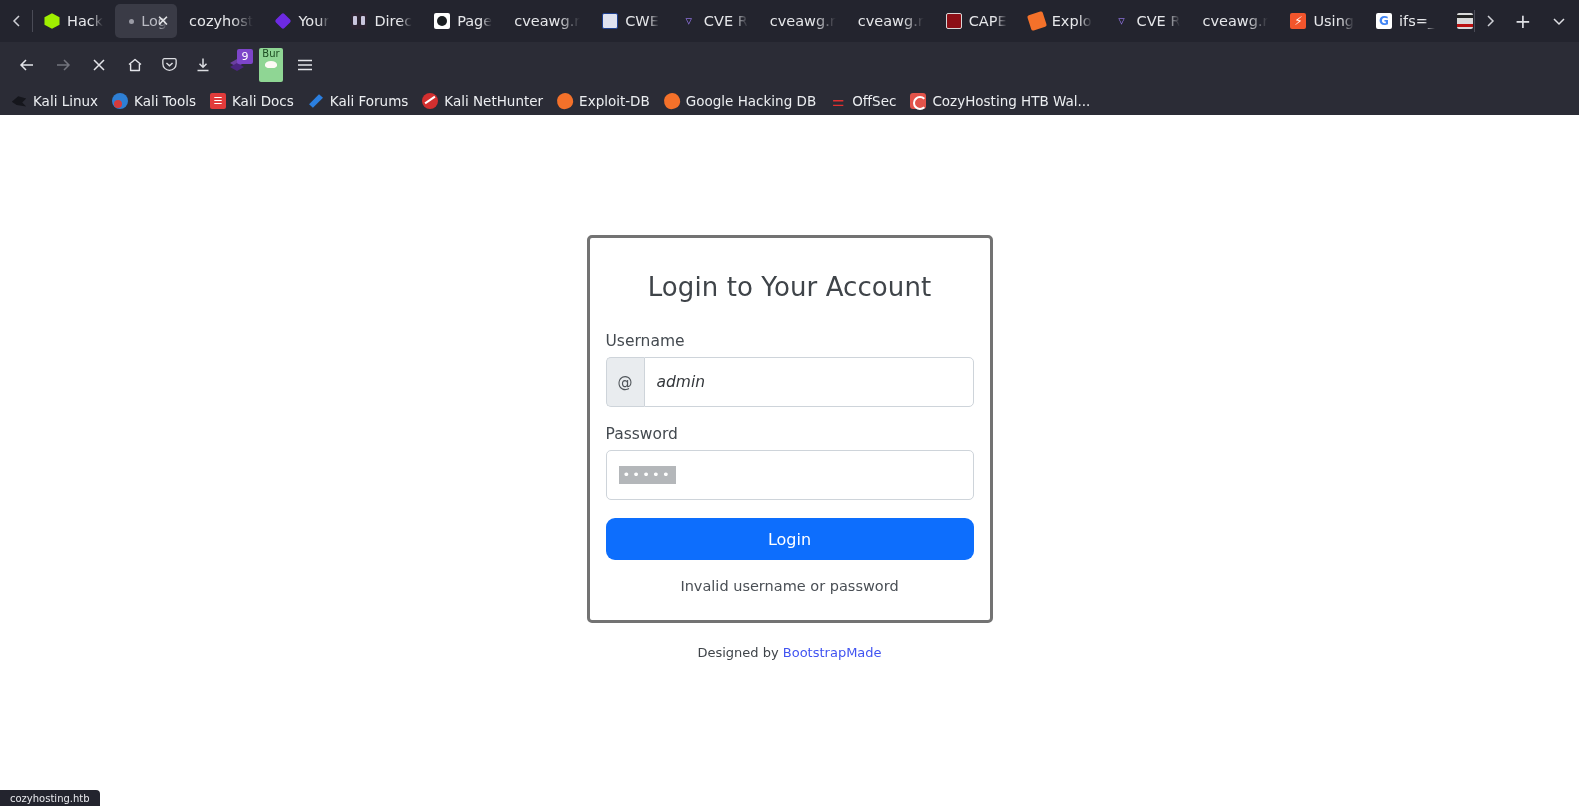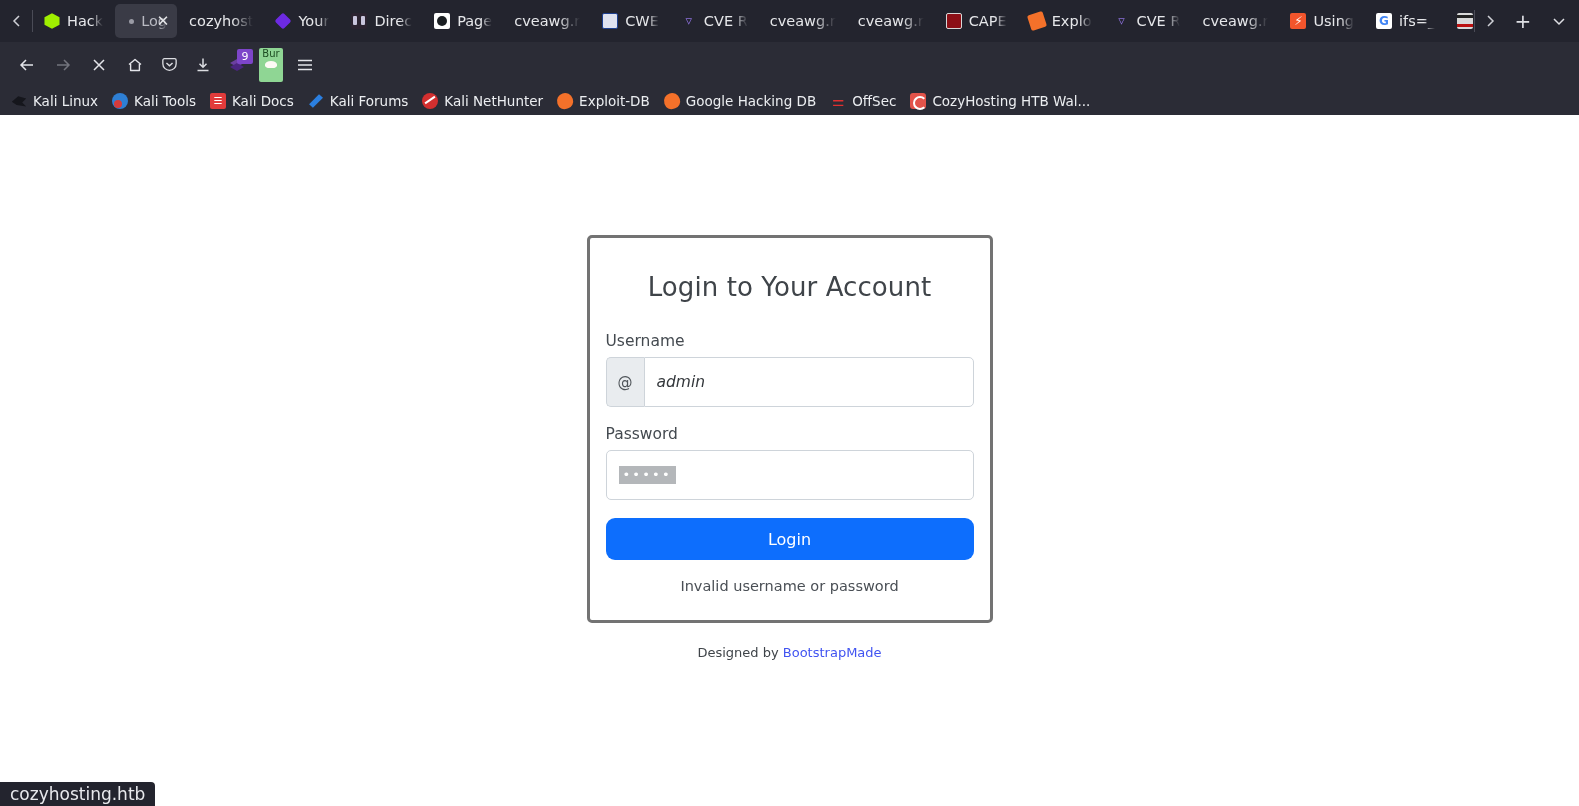--- a/index.html
+++ b/index.html
@@ -193,22 +193,22 @@
     border: none; border-radius: 9px; font-size: 16px;
     font-family: "DejaVu Sans", "Liberation Sans", sans-serif;
     display: flex; align-items: center; justify-content: center;
   }
   .error-msg { text-align: center; font-size: 14.5px; color: #4a4f55; margin-top: 18px; }
   .credits { text-align: center; font-size: 13px; color: #3f4449; margin-top: 22px; }
   .credits a { color: #4154f1; text-decoration: none; }
 
   
   .statusbar {
-    position: absolute; left: 0; bottom: 0; height: 24px; max-width: 292px;
-    background: #23242e; color: #e8e9ed; font-size: 17px;
+    position: absolute; left: 0; bottom: 0; height: 16px; max-width: 292px;
+    background: #23242e; color: #e8e9ed; font-size: 10px;
     display: flex; align-items: center; padding: 0 10px;
     border-top-right-radius: 4px;
   }
   svg { display: block; }
 </style>
 </head>
 <body>
 
 <div class="browser">
 

